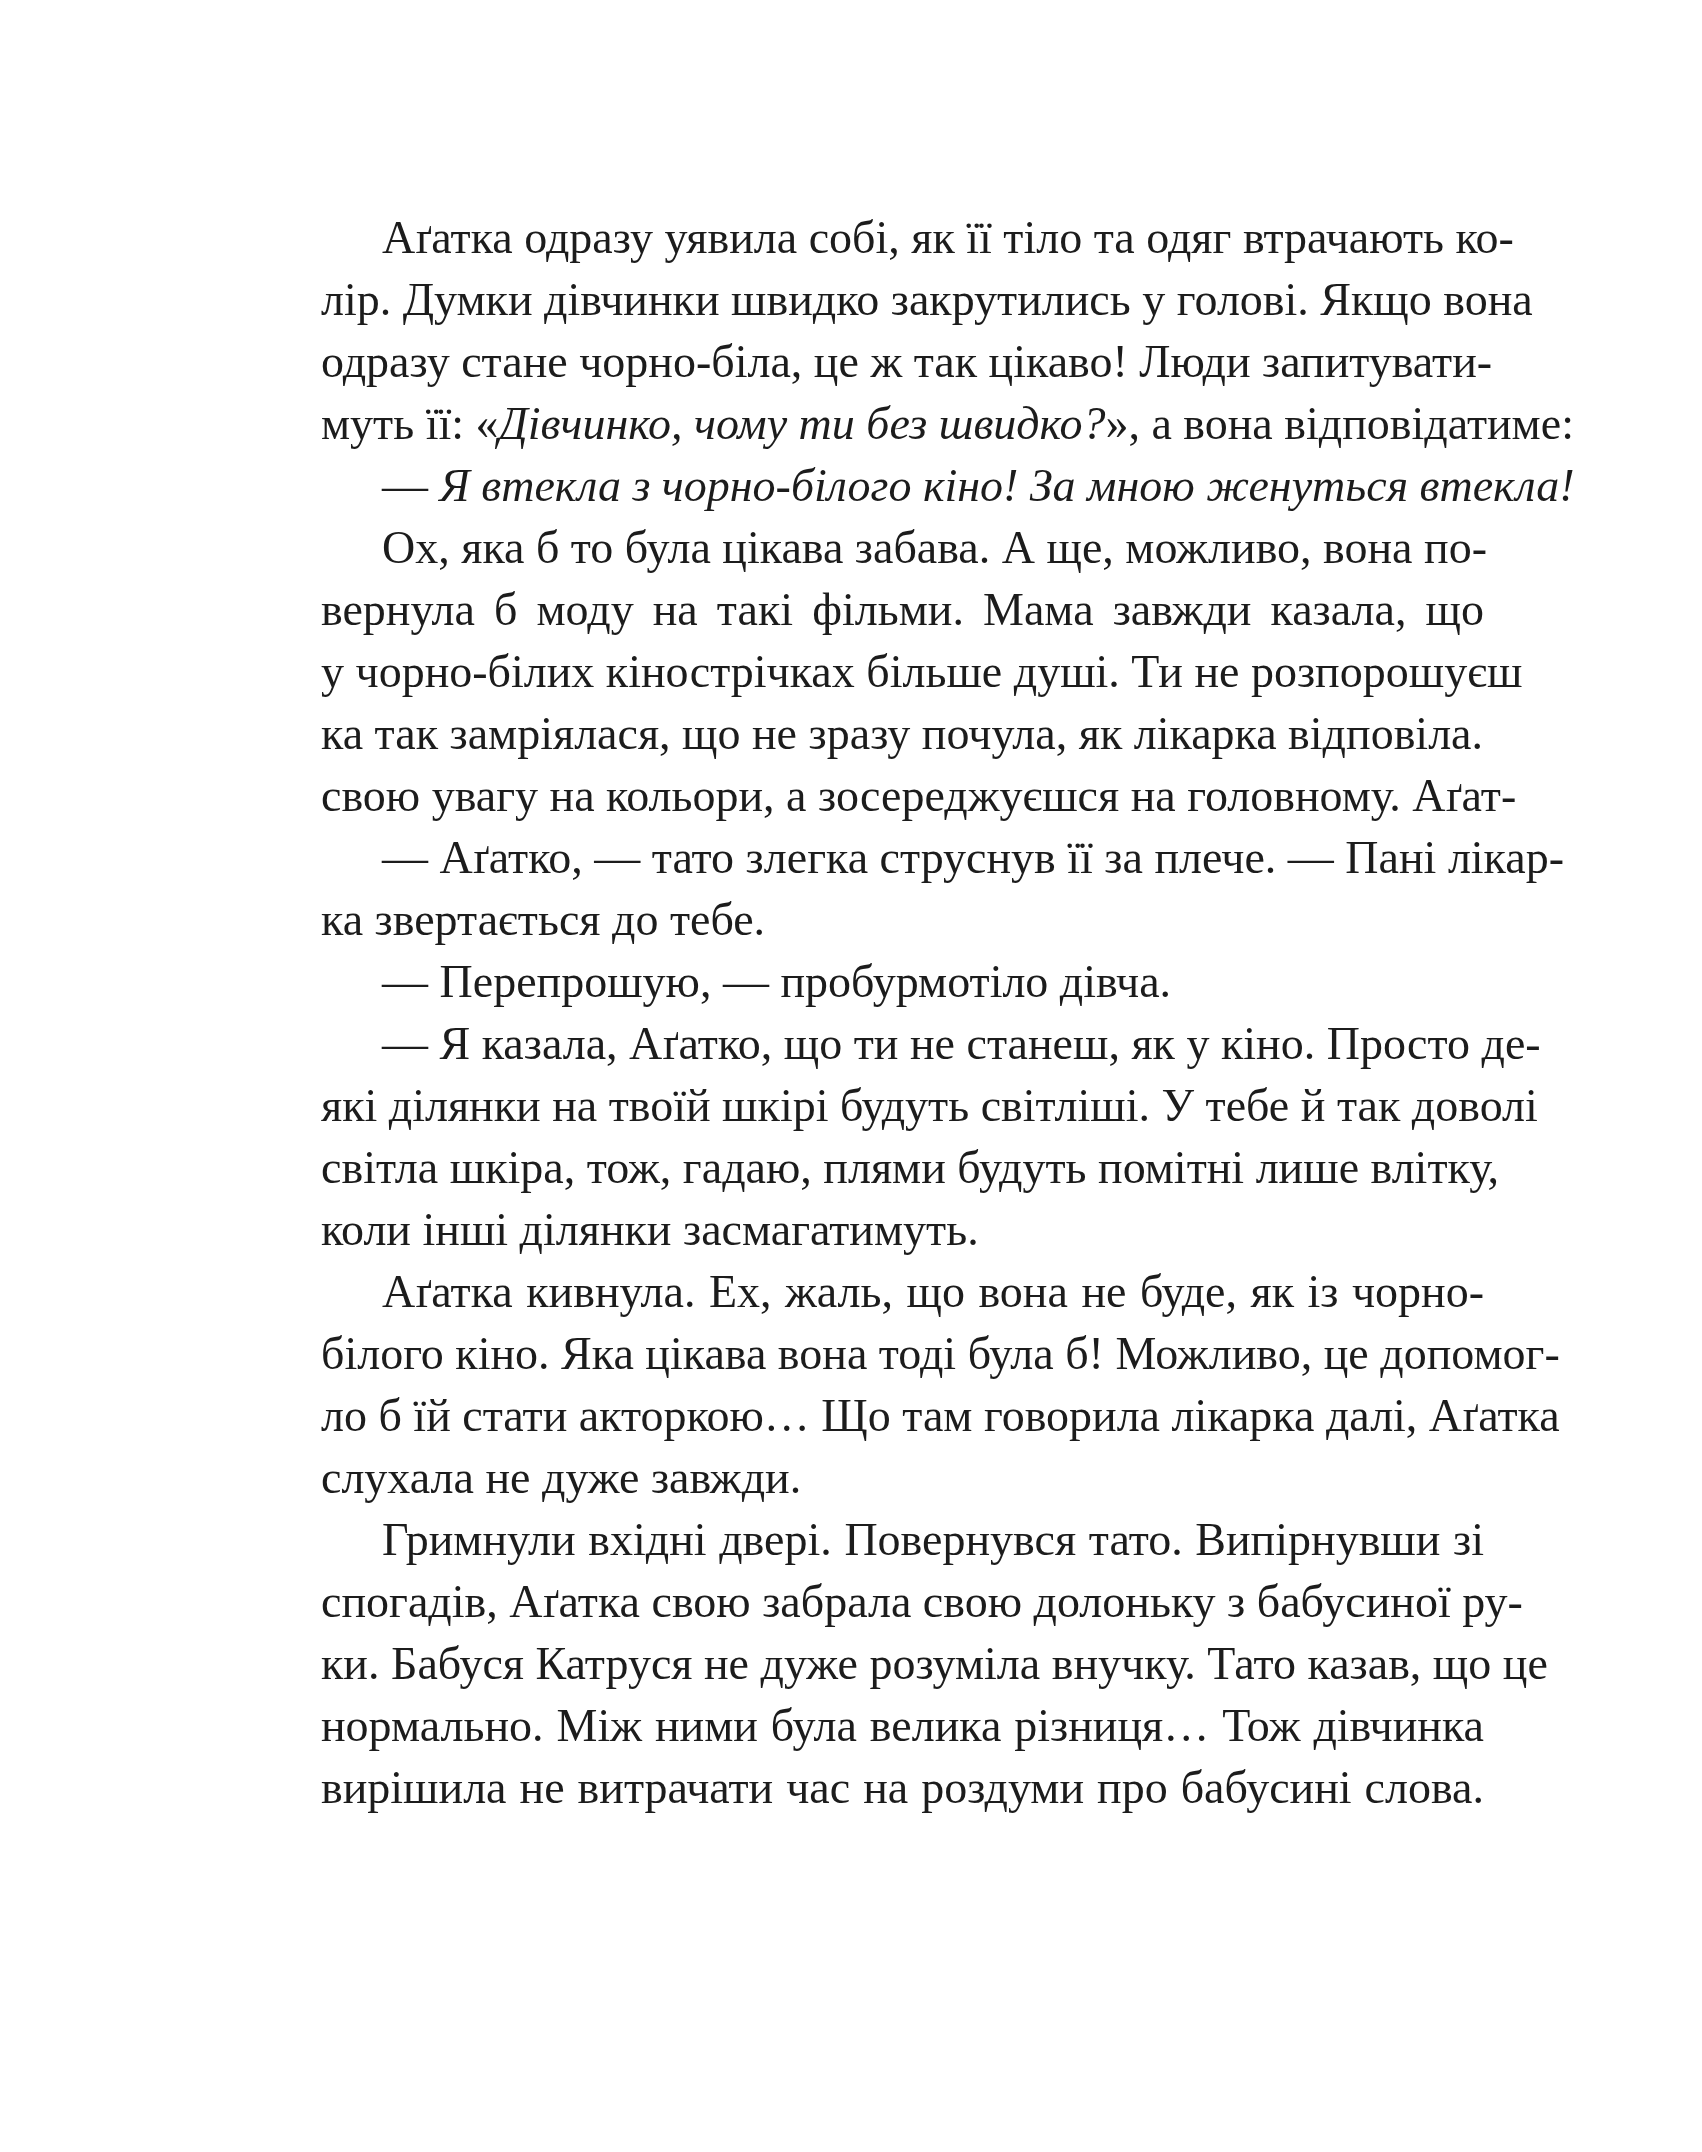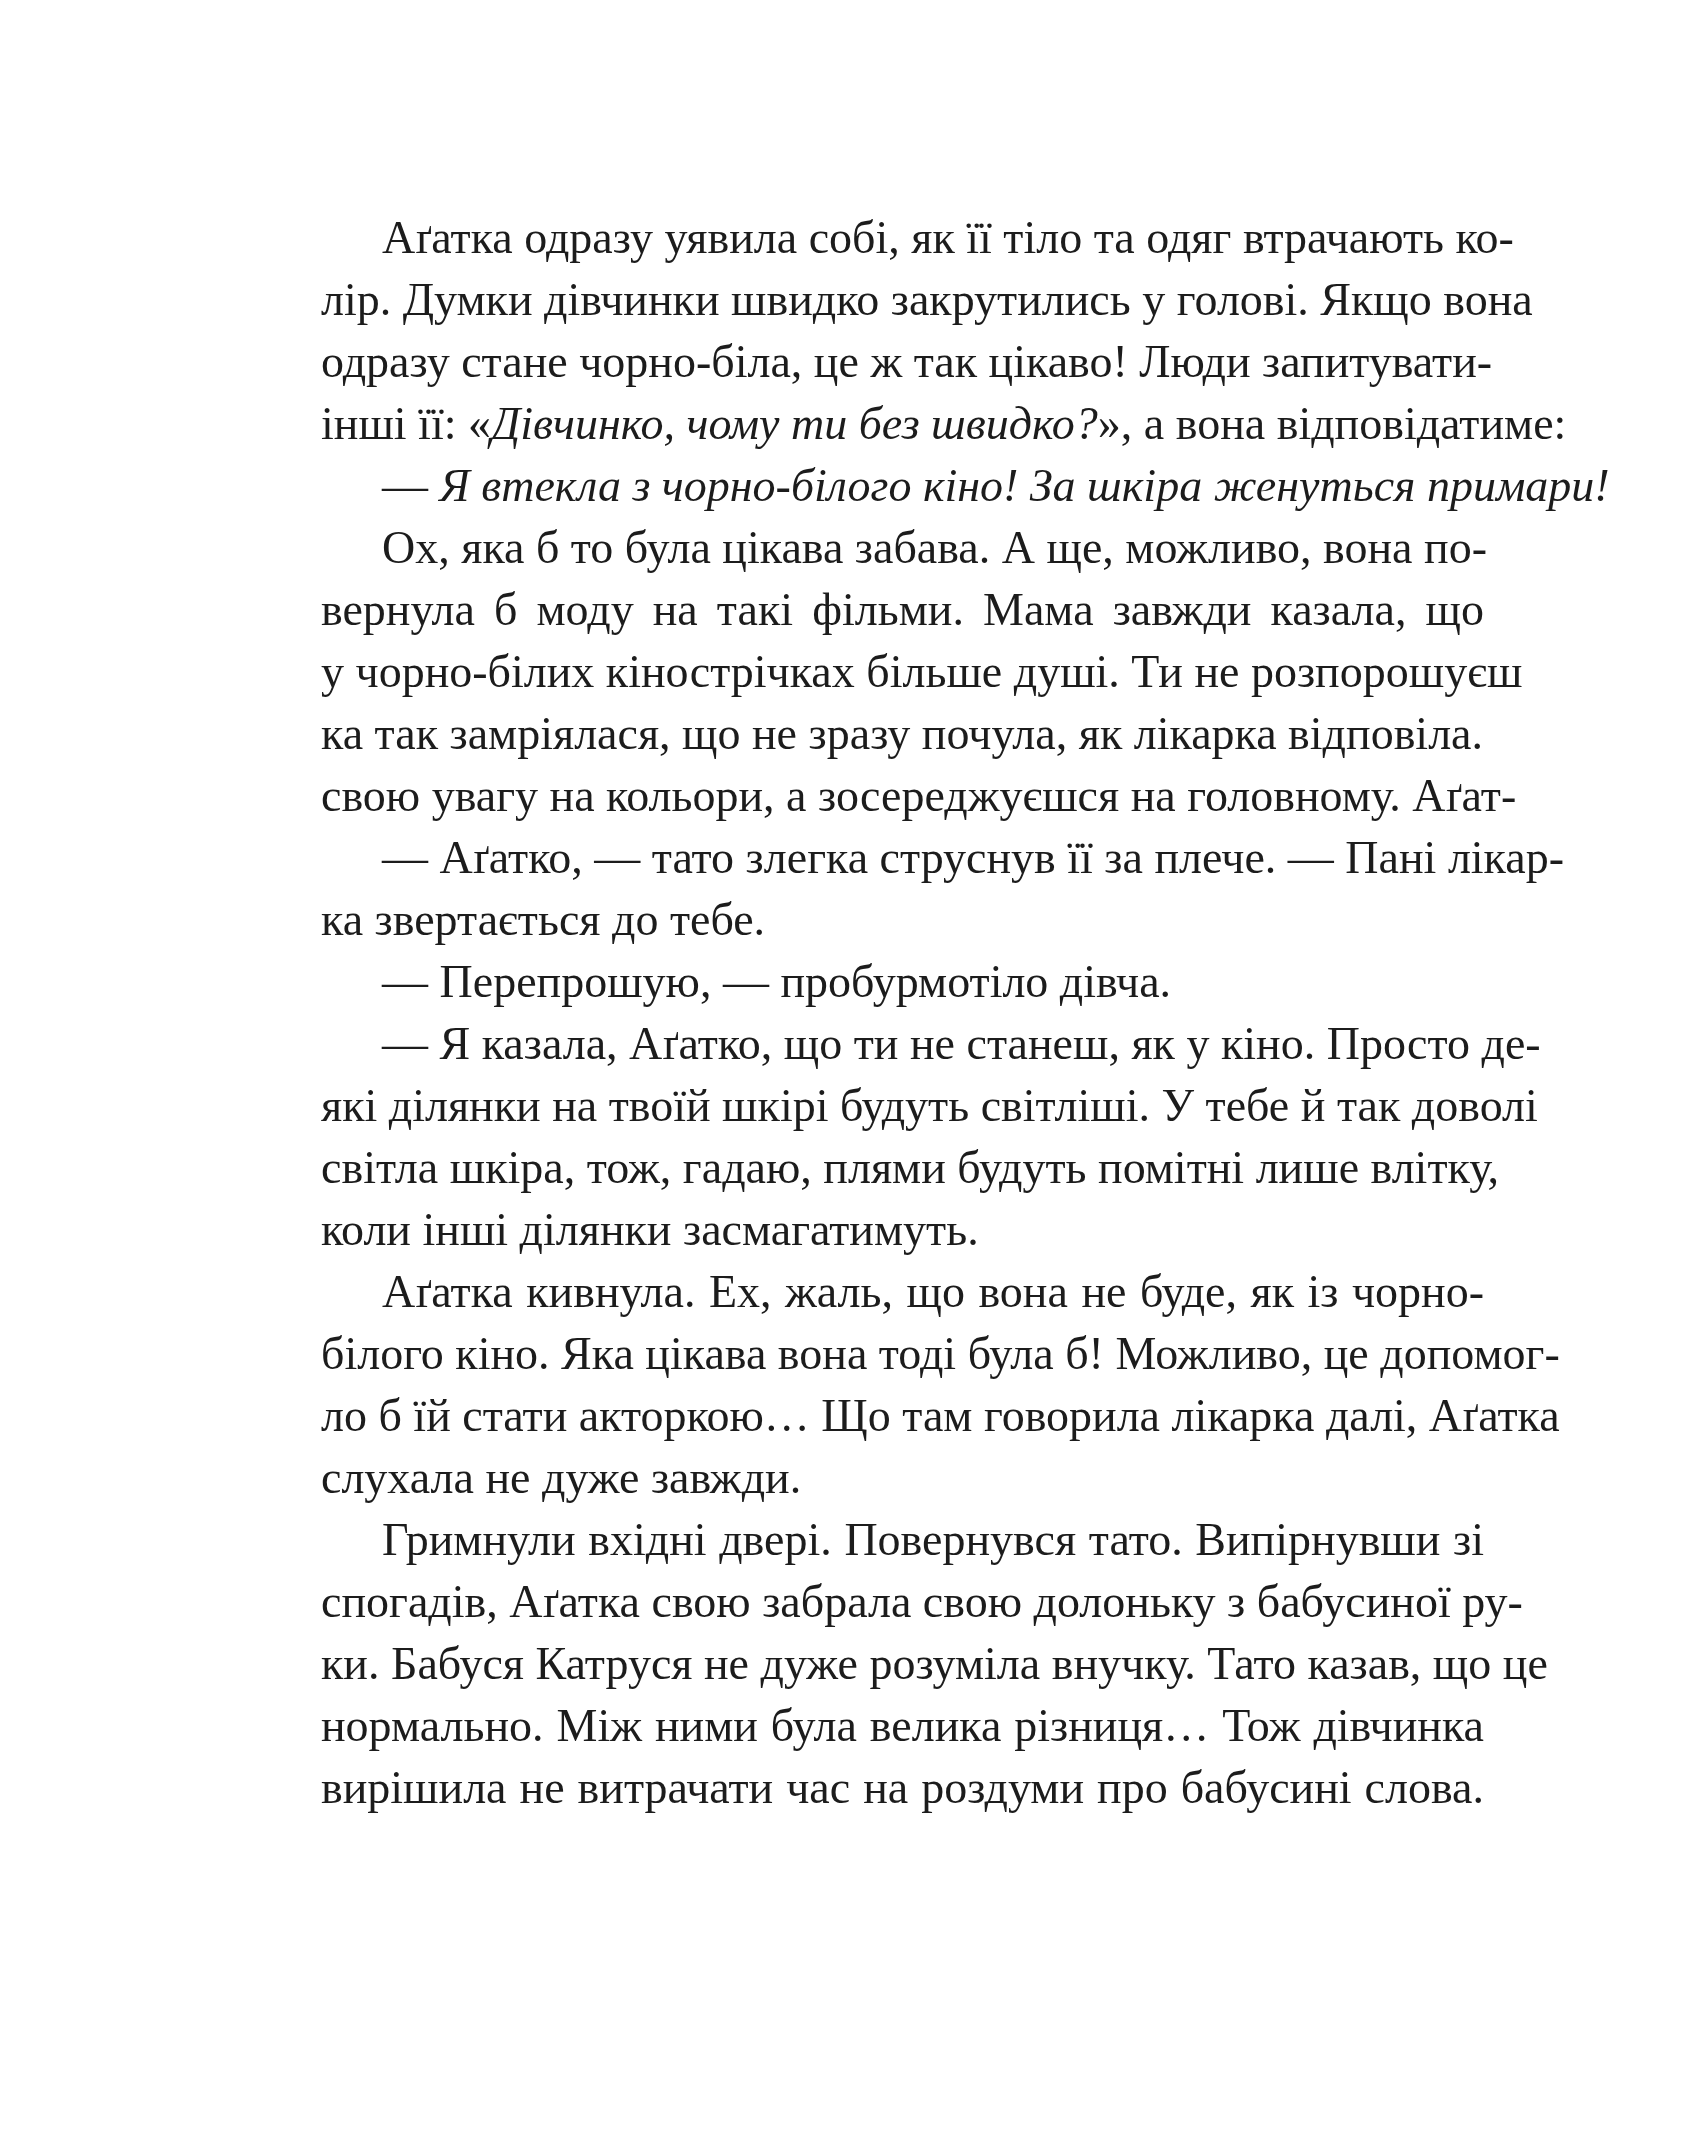--- a/index.html
+++ b/index.html
@@ -27,23 +27,23 @@
   .it { font-style: italic; }
 </style>
 </head>
 <body>
 
 <div class="page">
 
   <span class="line indent">Аґатка одразу уявила собі, як її тіло та одяг втрачають ко-</span>
   <span class="line">лір. Думки дівчинки швидко закрутились у голові. Якщо вона</span>
   <span class="line">одразу стане чорно-біла, це ж так цікаво! Люди запитувати-</span>
-  <span class="line last"><span>інші її: «</span><span class="it">Дівчинко, чому ти без швидко?</span><span>», а вона відповідатиме:</span></span>
+  <span class="line last"><span>муть її: «</span><span class="it">Дівчинко, чому ти без швидко?</span><span>», а вона відповідатиме:</span></span>
 
-  <span class="line indent last"><span>— </span><span class="it">Я втекла з чорно-білого кіно! За шкіра женуться примари!</span></span>
+  <span class="line indent last"><span>— </span><span class="it">Я втекла з чорно-білого кіно! За мною женуться втекла!</span></span>
 
   <span class="line indent">Ох, яка б то була цікава забава. А ще, можливо, вона по-</span>
   <span class="line">вернула б моду на такі фільми. Мама завжди казала, що</span>
   <span class="line">у чорно-білих кінострічках більше душі. Ти не розпорошуєш</span>
   <span class="line last">ка так замріялася, що не зразу почула, як лікарка відповіла.</span>
   <span class="line">свою увагу на кольори, а зосереджуєшся на головному. Аґат-</span>
 
   <span class="line indent">— Аґатко, — тато злегка струснув її за плече. — Пані лікар-</span>
   <span class="line last">ка звертається до тебе.</span>
   <span class="line indent last">— Перепрошую, — пробурмотіло дівча.</span>

